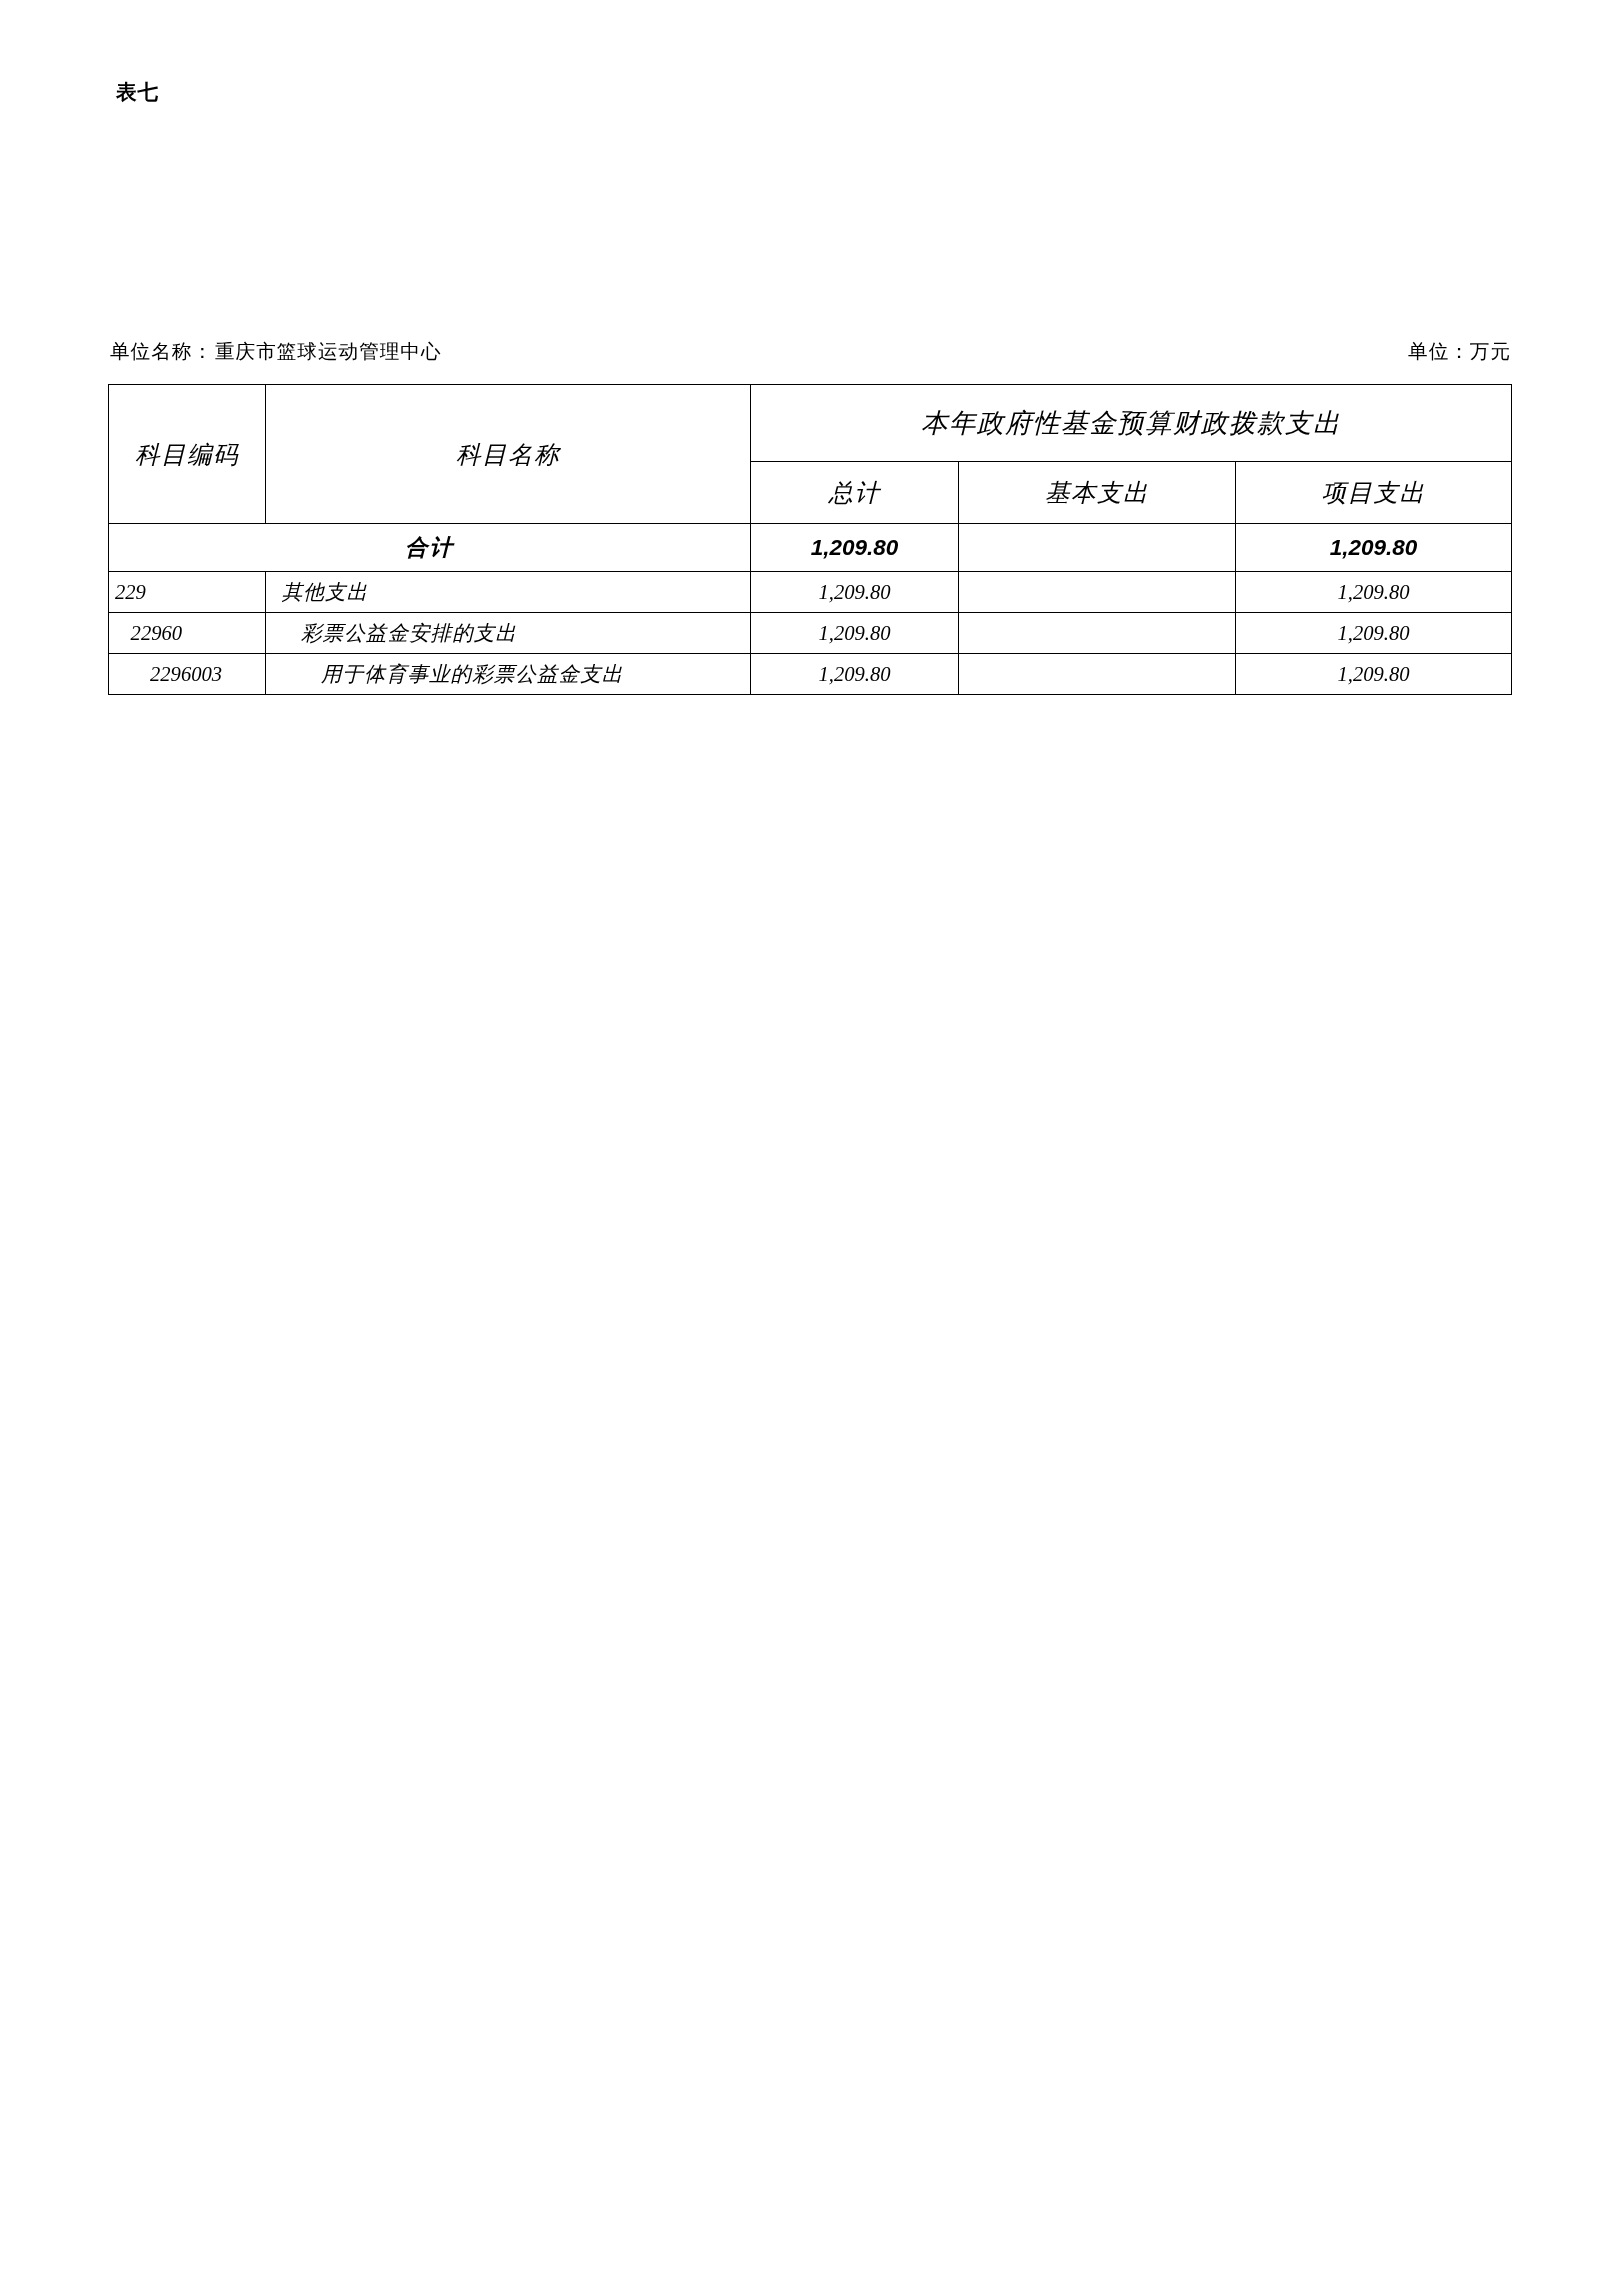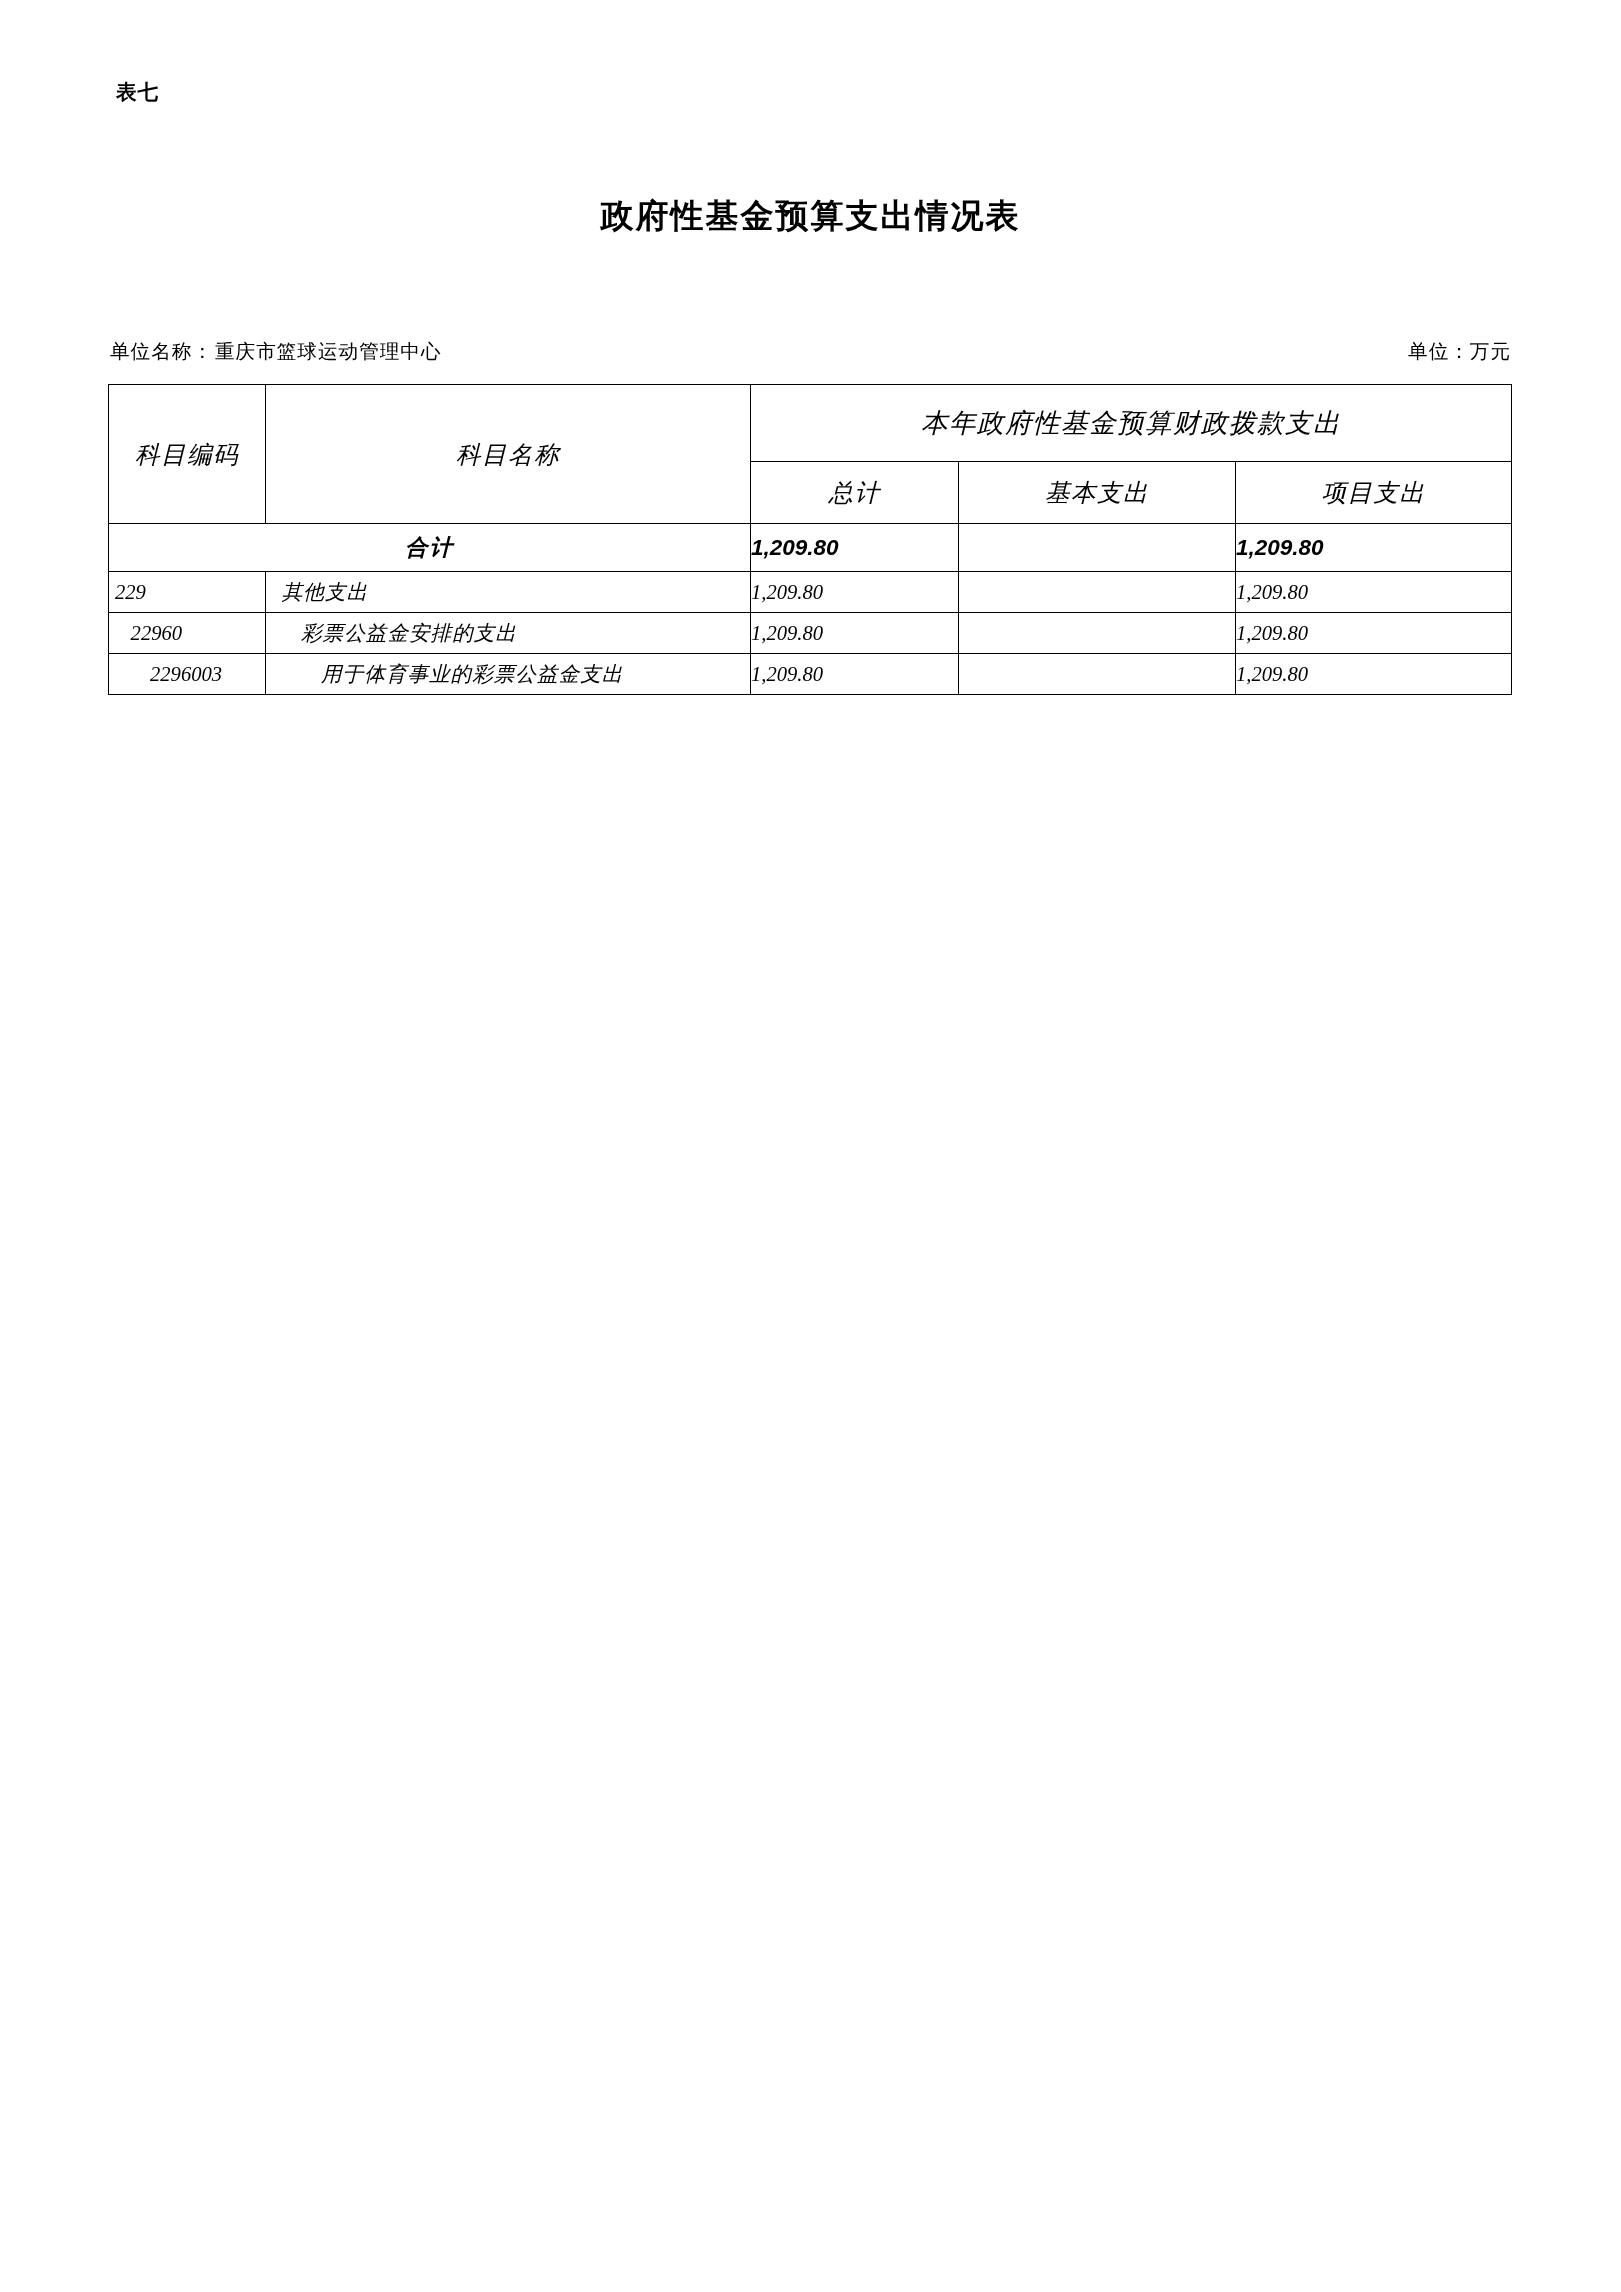--- a/index.html
+++ b/index.html
@@ -129,37 +129,36 @@
   .c-code.lv3 { padding-left: 41px; }
   .c-name {
     text-align: left;
     font-family: "Liberation Serif", serif;
     letter-spacing: 1px;
   }
   .c-name.lv1 { padding-left: 15.7px; }
   .c-name.lv2 { padding-left: 35px; }
   .c-name.lv3 { padding-left: 55px; }
   .c-num {
-    text-align: left;
+    text-align: center;
     padding-right: 11.8px;
     font-family: "Liberation Serif", serif;
   }
   .total-label {
     text-align: center;
     letter-spacing: 2px;
   }
 </style>
 </head>
 <body>
 
 <div class="page">
 
   <div class="sheet-label">表七</div>
 
-  <div class="doc-title">政府性基金预算支出情况表</div>
 
   <div class="meta-row">
     <div class="meta-left">
       <span class="label">单位名称：</span>
       <span class="value">重庆市篮球运动管理中心</span>
     </div>
     <div class="meta-right">单位：万元</div>
   </div>
 
   <table class="budget">

